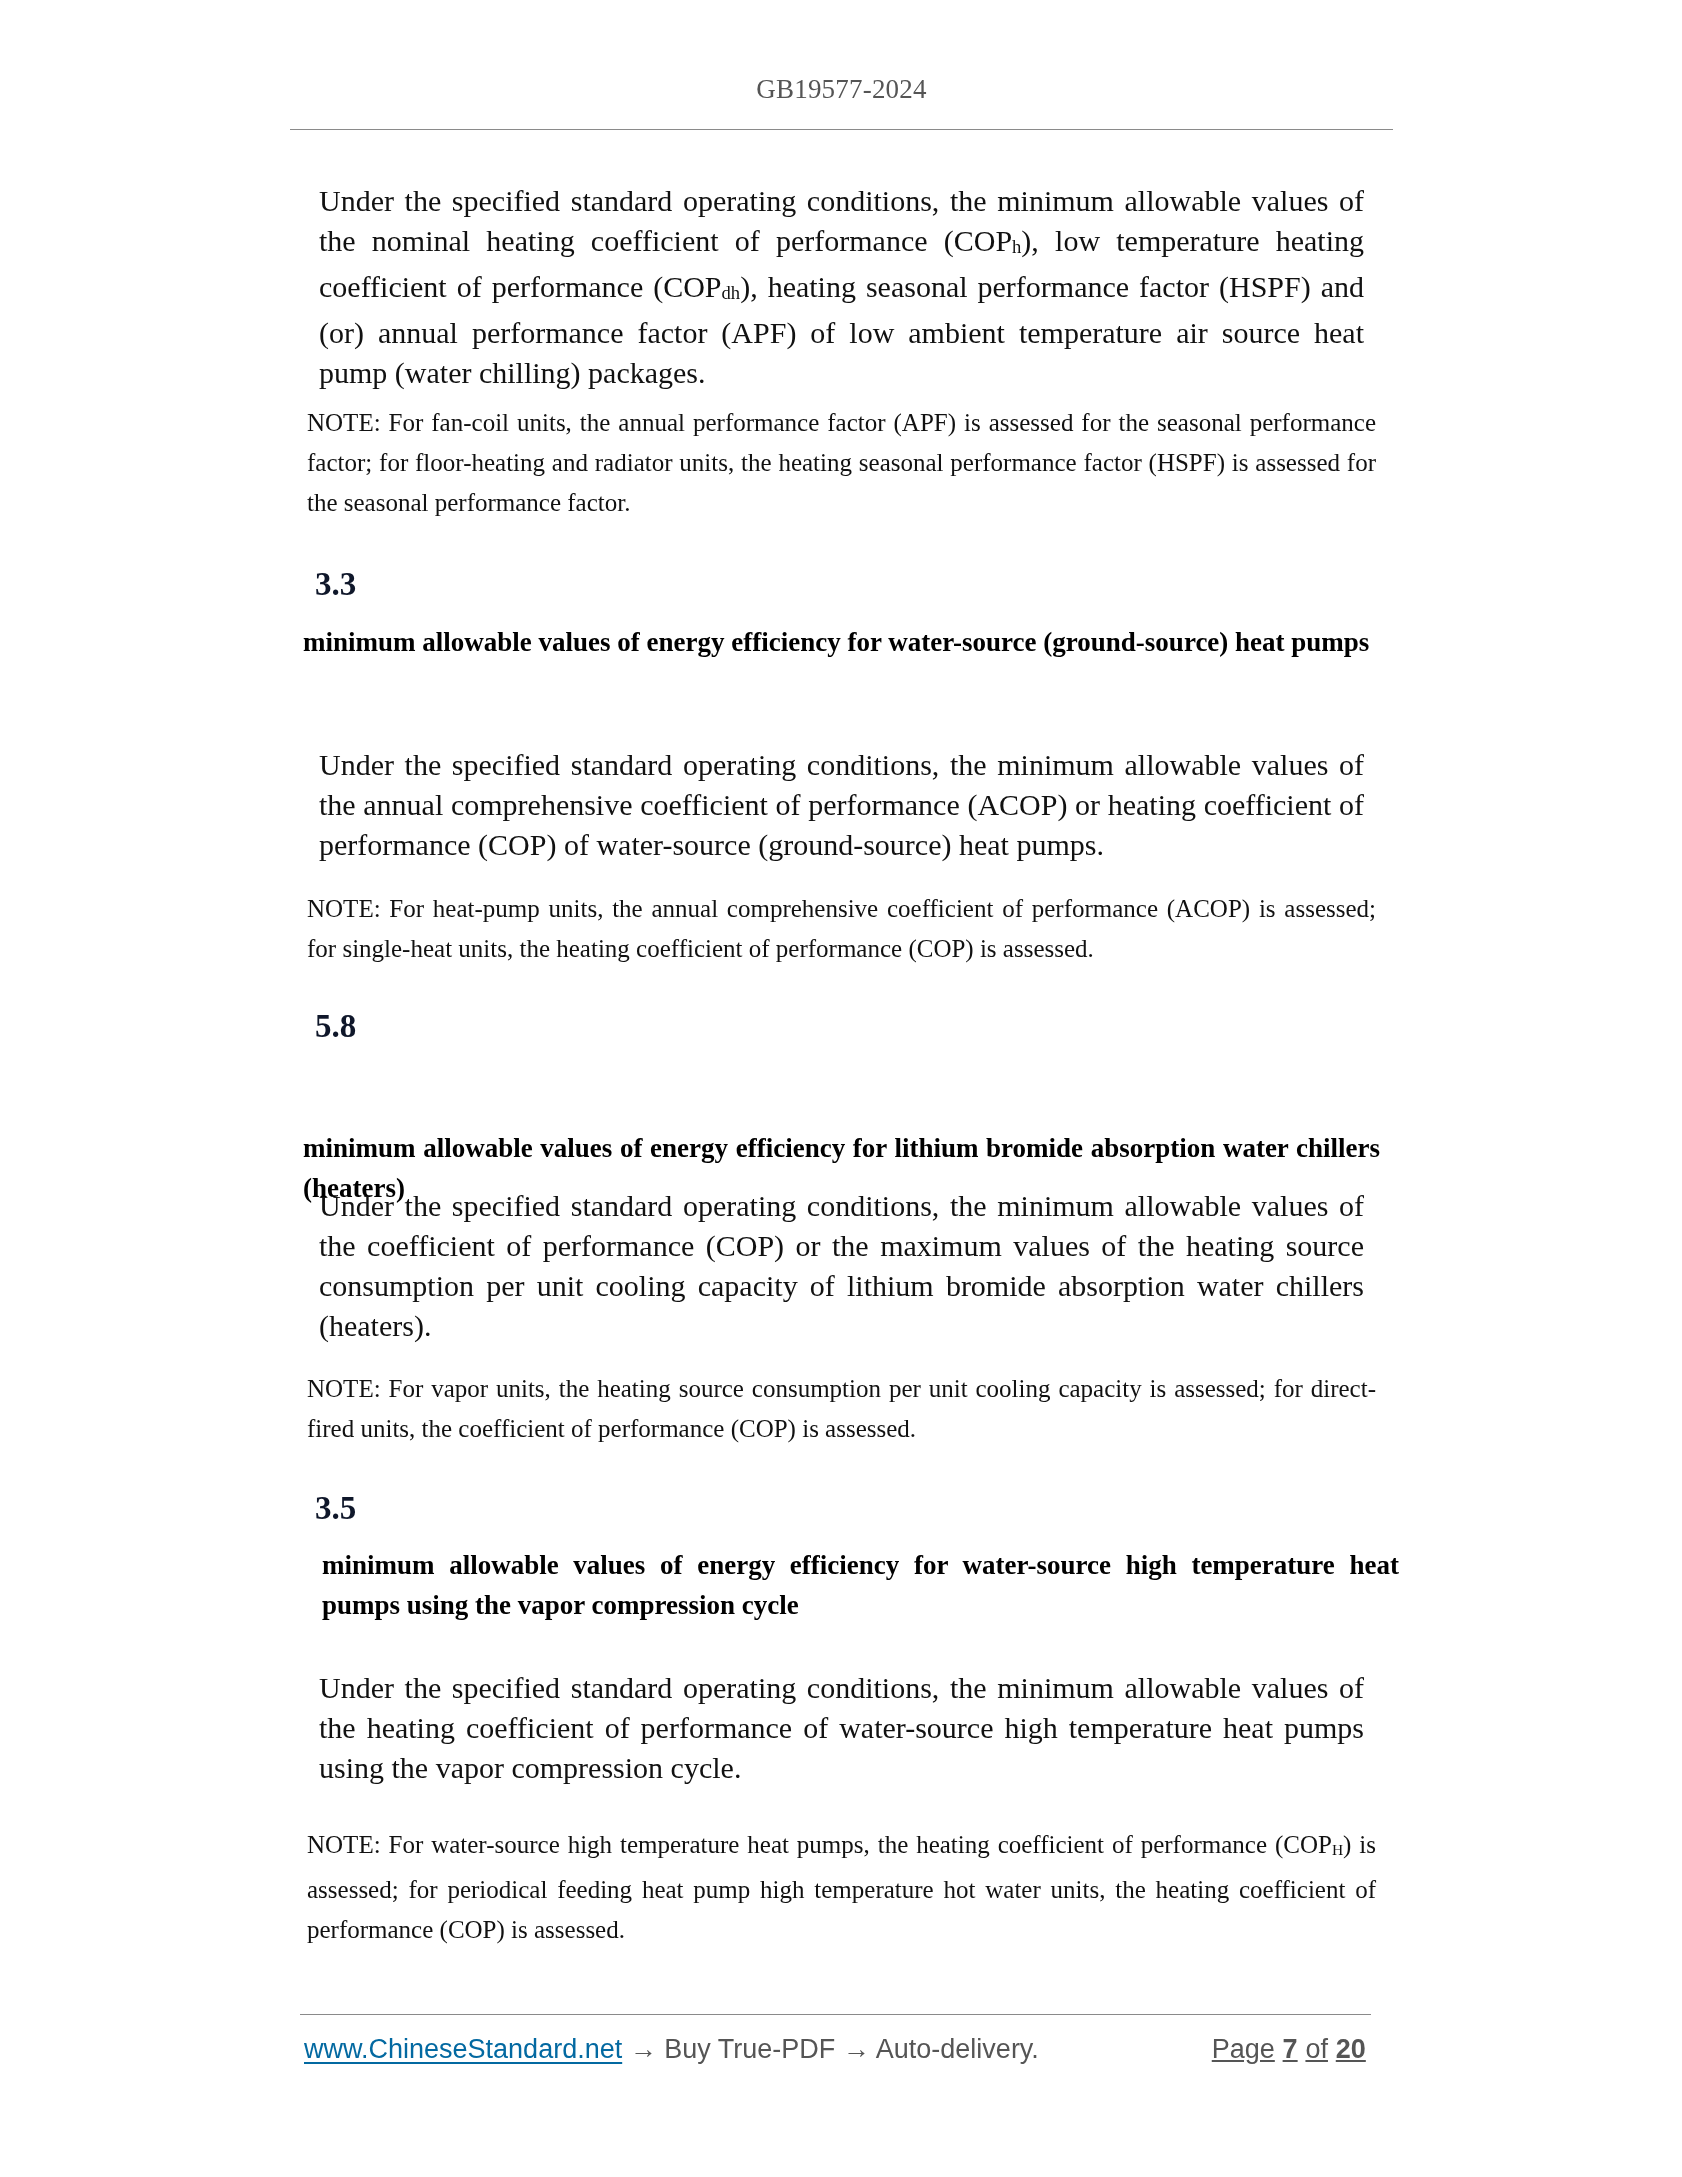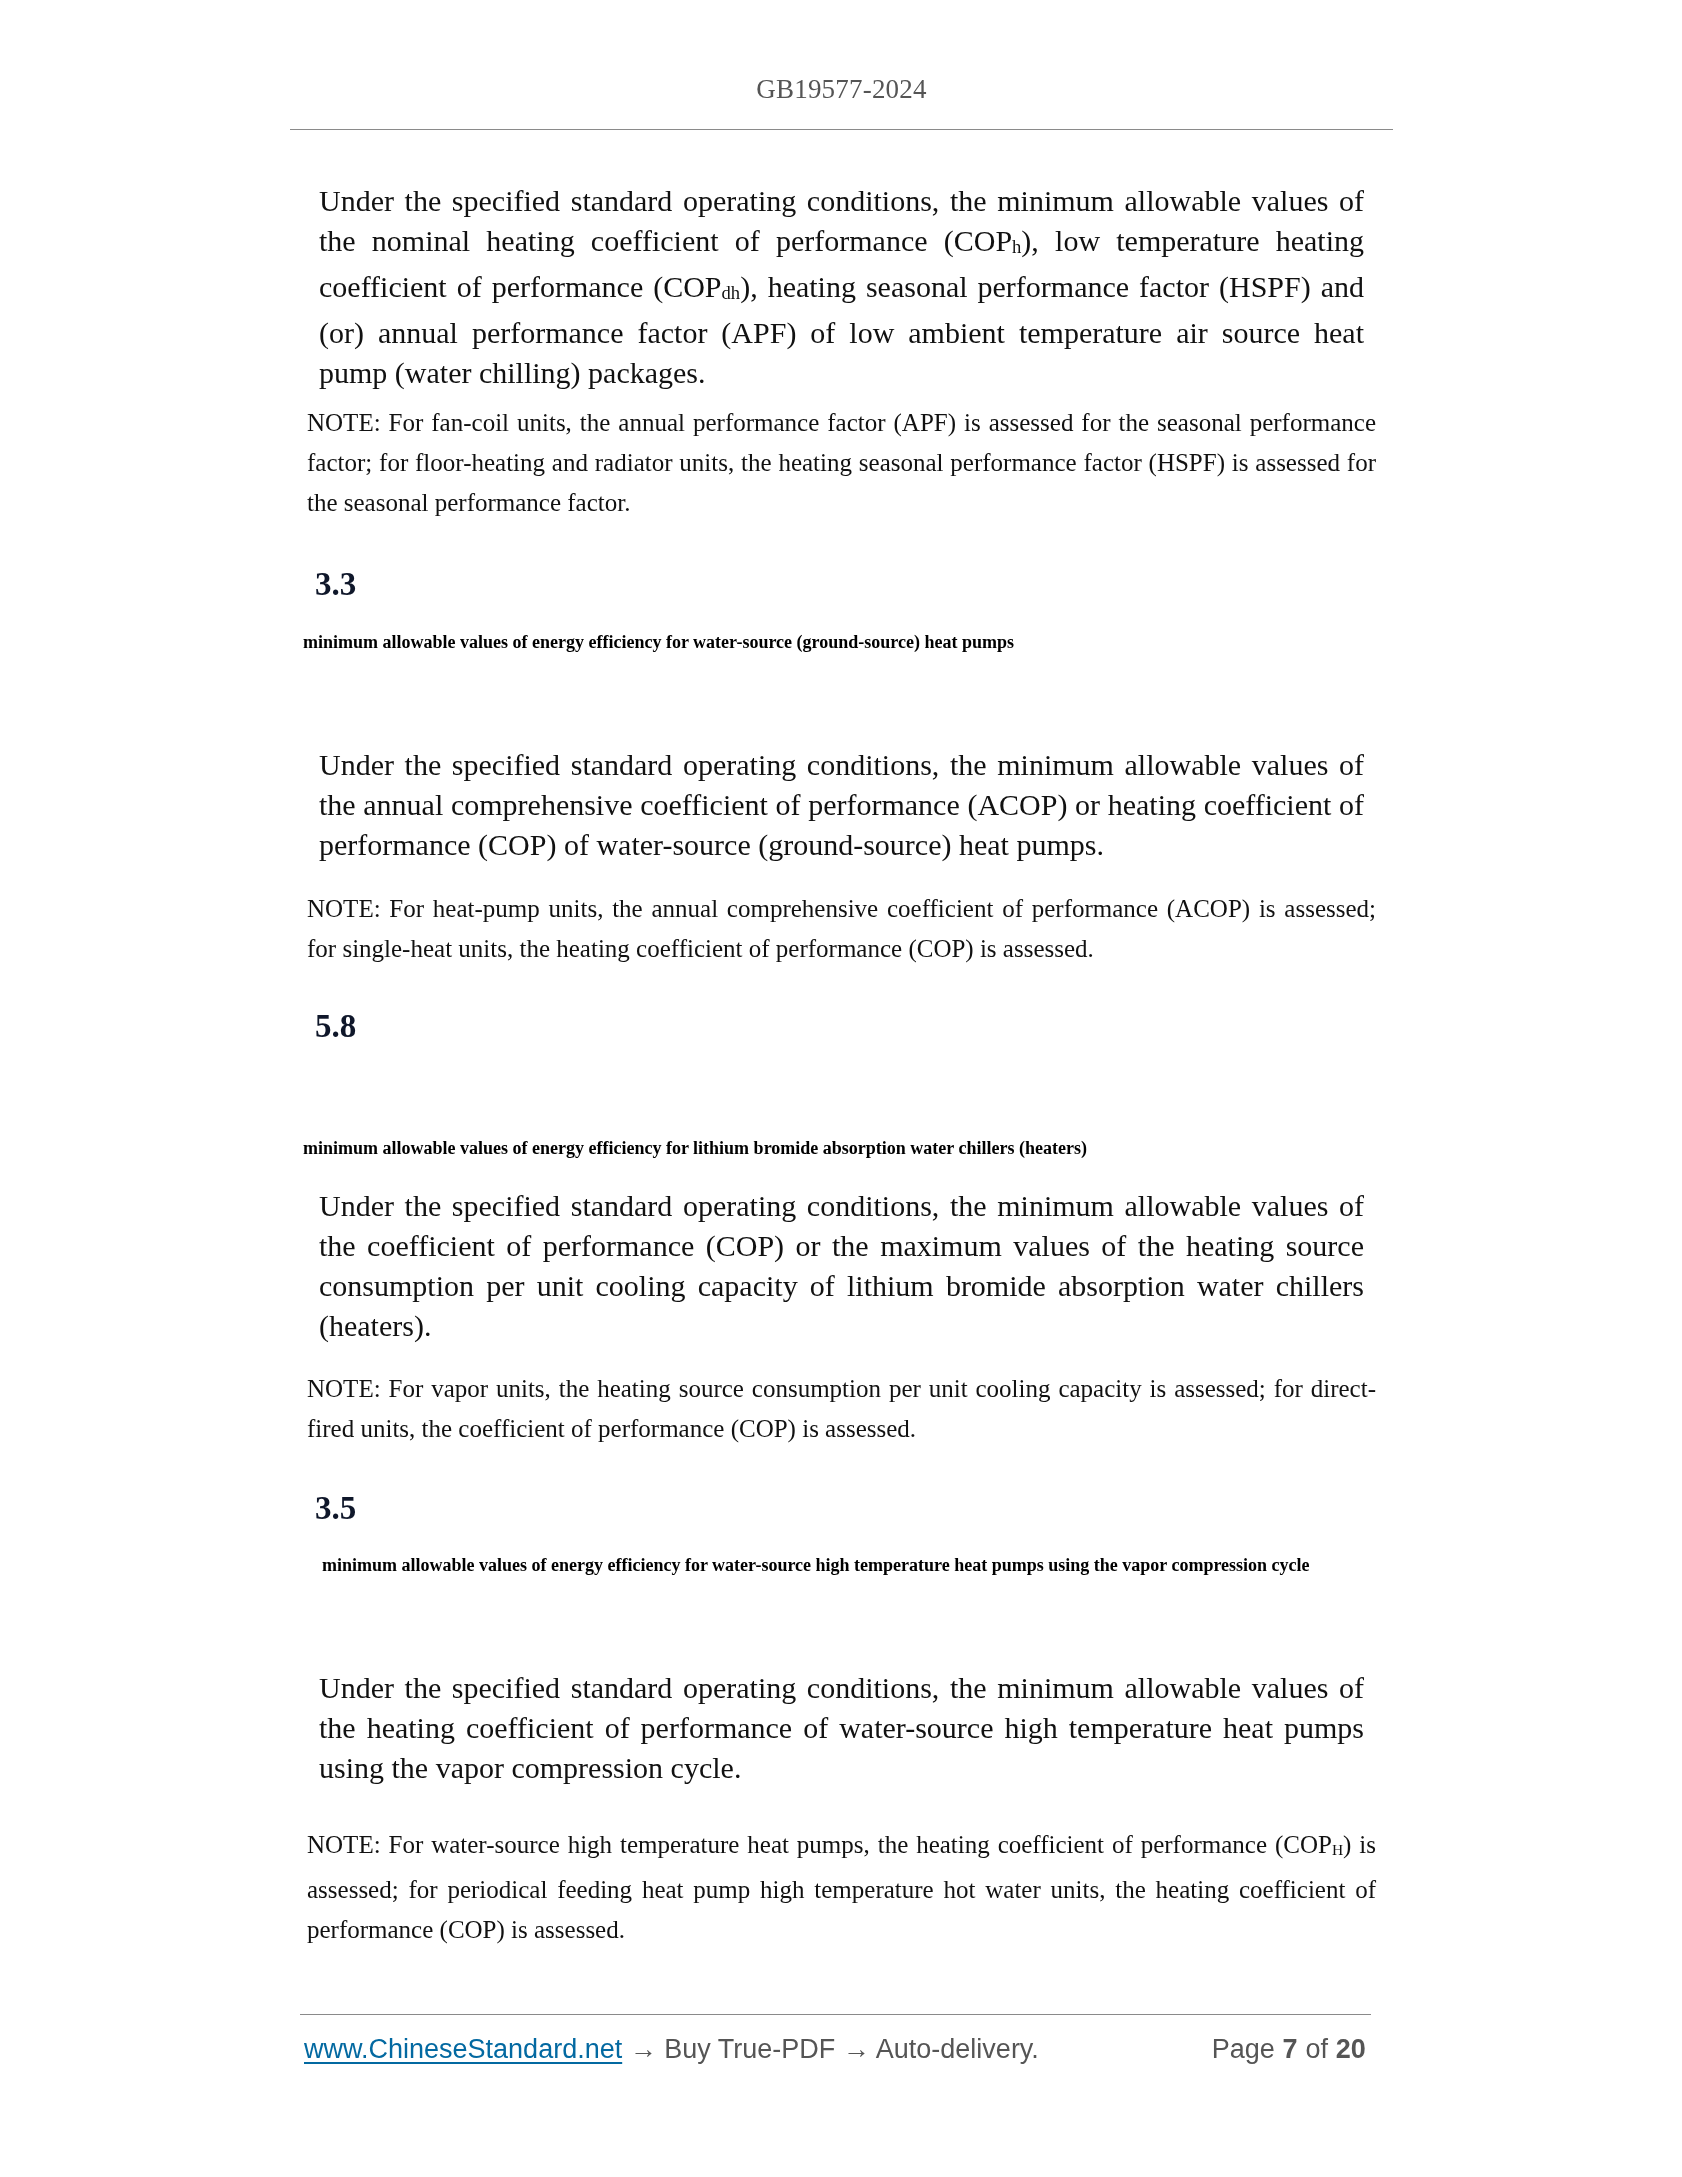--- a/index.html
+++ b/index.html
@@ -11,28 +11,28 @@
   .hdr-rule { left: 290px; width: 1103px; top: 129px; }
   .ftr-rule { left: 300px; width: 1071px; top: 2014px; }
 
   .block { position: absolute; left: 303px; width: 1077px; }
   .body-p { font-family: "Liberation Serif", serif; font-size: 30px; line-height: 40px;
     text-align: justify; text-align-last: left; color: #111; margin: 16px; }
   .note-p { font-family: "Liberation Serif", serif; font-size: 25px; line-height: 40px;
     text-align: justify; text-align-last: left; color: #111; margin: 4px; }
   .sec-num { font-family: "Liberation Serif", serif; font-weight: bold; font-size: 33px;
     line-height: 40px; color: #0f172a; margin: 12px; }
-  .sec-title { font-family: "Liberation Serif", serif; font-weight: bold; font-size: 18px;
+  .sec-title { font-family: "Liberation Serif", serif; font-weight: bold; font-size: 27px;
     line-height: 40px; color: #000; margin: 0; text-align: justify; text-align-last: left; }
   .sub { font-size: 0.62em; vertical-align: -0.12em; }
 
   .footer { position: absolute; left: 304px; width: 1067px; top: 2034px; height: 36px;
     font-family: "Liberation Sans", "DejaVu Sans", sans-serif; font-size: 27px; color: #555; }
   .footer .left { position: absolute; left: 0; top: 0; white-space: nowrap; }
-  .footer .right { position: absolute; right: 5.2px; top: 0; white-space: nowrap; }
+  .footer .right { position: absolute; right: 5.2px; top: 0; white-space: nowrap; text-decoration: underline; }
   .footer a { color: #0369a1; text-decoration: underline; text-underline-offset: 3.5px; }
   .footer .bold { font-weight: bold; }
   .footer .gap { display: inline-block; width: 7.8px; }
 </style>
 </head>
 <body>
 
 <div class="page">
 
   <div class="hdr-title">GB19577-2024</div>

